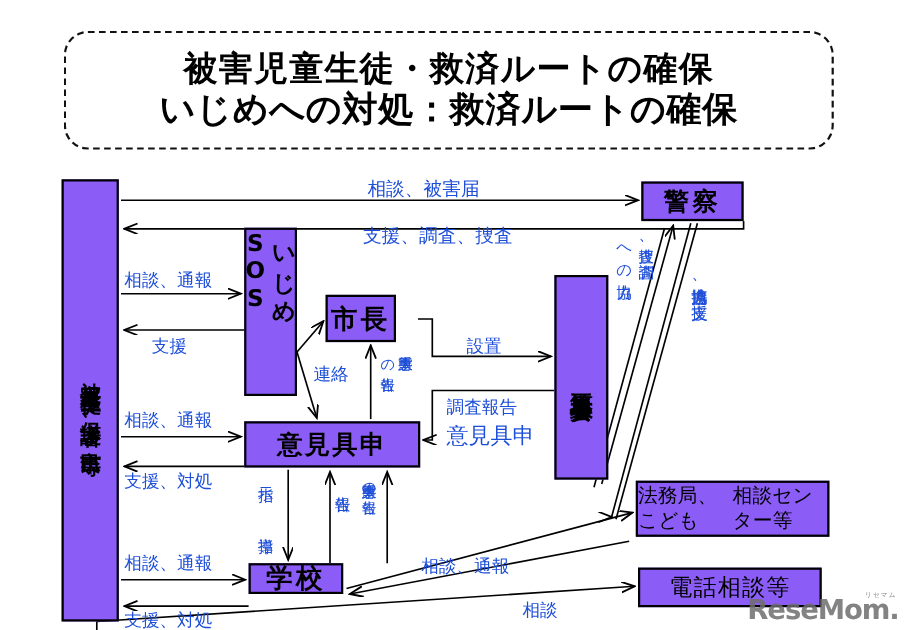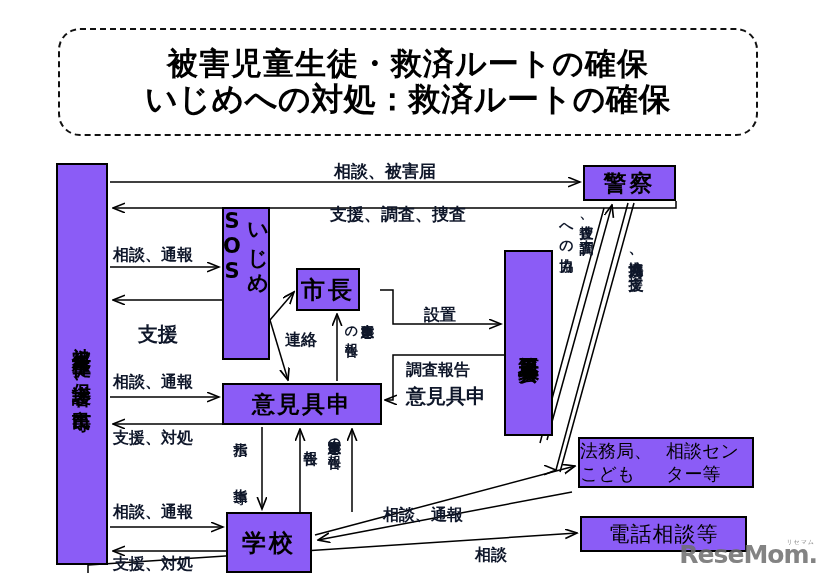--- a/index.html
+++ b/index.html
@@ -67,21 +67,21 @@
     left:296px;top:268px;width:64px;height:43px;
     font-size:24px;font-weight:600;letter-spacing:3px;
   }
   
   #board-edu{
     left:222px;top:383px;width:160px;height:42px;
     font-size:23px;font-weight:600;letter-spacing:2px;
   }
   
   #school{
-    left:226px;top:512px;width:86px;height:61px;
+    left:226px;top:512px;width:86px;height:28px;
     font-size:24px;font-weight:600;letter-spacing:3px;
   }
   
   #committee{
     left:504px;top:250px;width:49px;height:186px;
     font-size:21px;font-weight:600;letter-spacing:1px;
   }
   
   #police{
     left:583px;top:165px;width:93px;height:36px;
@@ -95,22 +95,22 @@
   }
   
   #phone{
     left:580px;top:516px;width:167px;height:36px;
     font-size:21px;font-weight:500;letter-spacing:1px;
   }
 
   
   .lab{
     position:absolute;
-    color:#0f172a;
-    font-weight:700;
+    color:#1d4ed8;
+    font-weight:400;
     white-space:nowrap;
     z-index:7;
     background:transparent;
   }
   .lab.vl{
     writing-mode:vertical-rl;
     text-orientation:upright;
     letter-spacing:0px;
   }
 
@@ -222,21 +222,21 @@
   </div>
 
   <div class="node" id="phone">電話相談等</div>
 
   <div class="lab" style="left:334px;top:160px;font-size:17px;">相談、被害届</div>
 
   <div class="lab" style="left:330px;top:203px;font-size:17px;">支援、調査、捜査</div>
 
   <div class="lab" style="left:113px;top:245px;font-size:16px;">相談、通報</div>
 
-  <div class="lab" style="left:138px;top:305px;font-size:20px;margin-top:16px;">支援</div>
+  <div class="lab" style="left:138px;top:305px;font-size:16px;">支援</div>
 
   <div class="lab" style="left:113px;top:372px;font-size:16px;">相談、通報</div>
 
   <div class="lab" style="left:113px;top:428px;font-size:16px;">支援、対処</div>
 
   <div class="lab" style="left:113px;top:502px;font-size:16px;">相談、通報</div>
 
   <div class="lab" style="left:113px;top:554px;font-size:16px;">支援、対処</div>
 
   <div class="lab" style="left:285px;top:330px;font-size:16px;">連絡</div>

